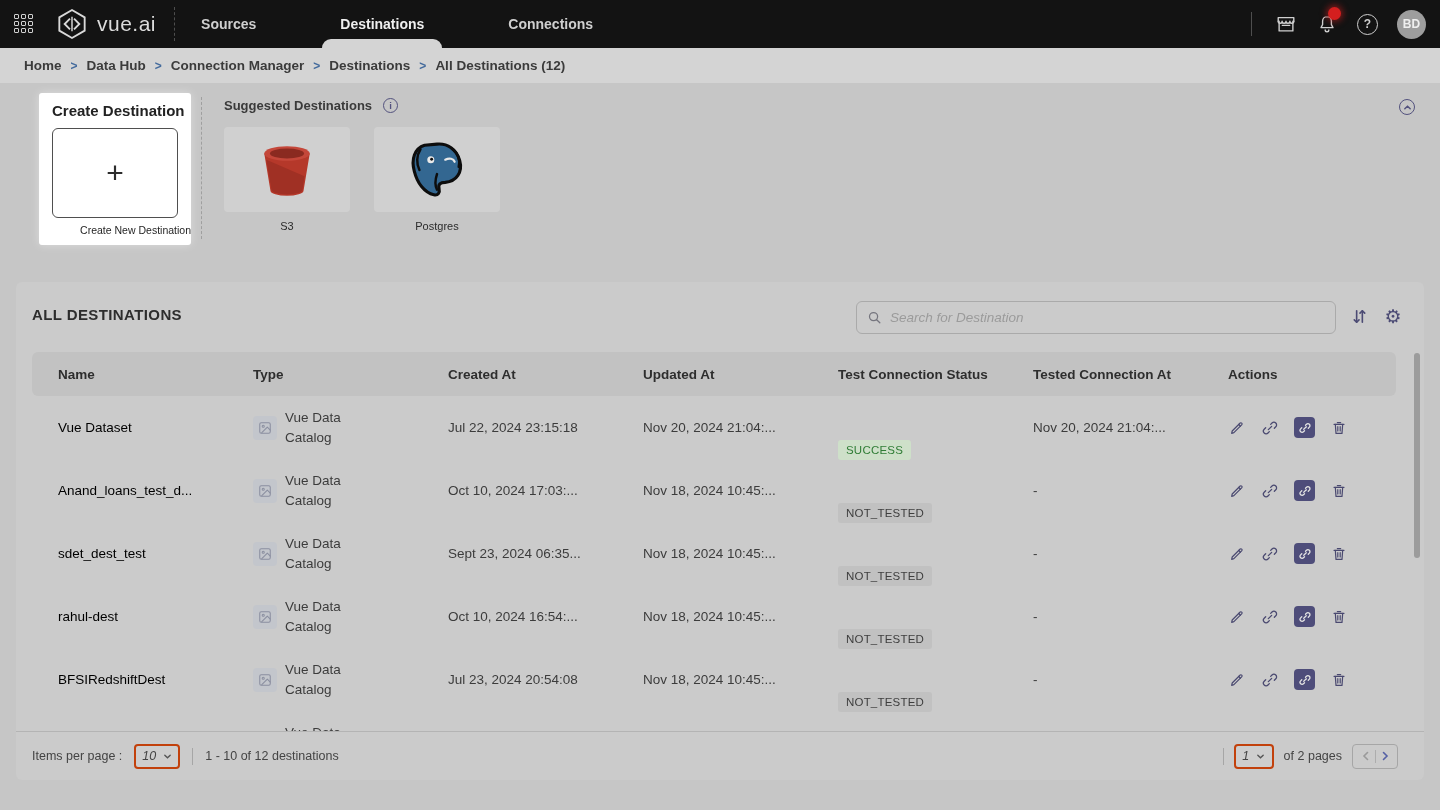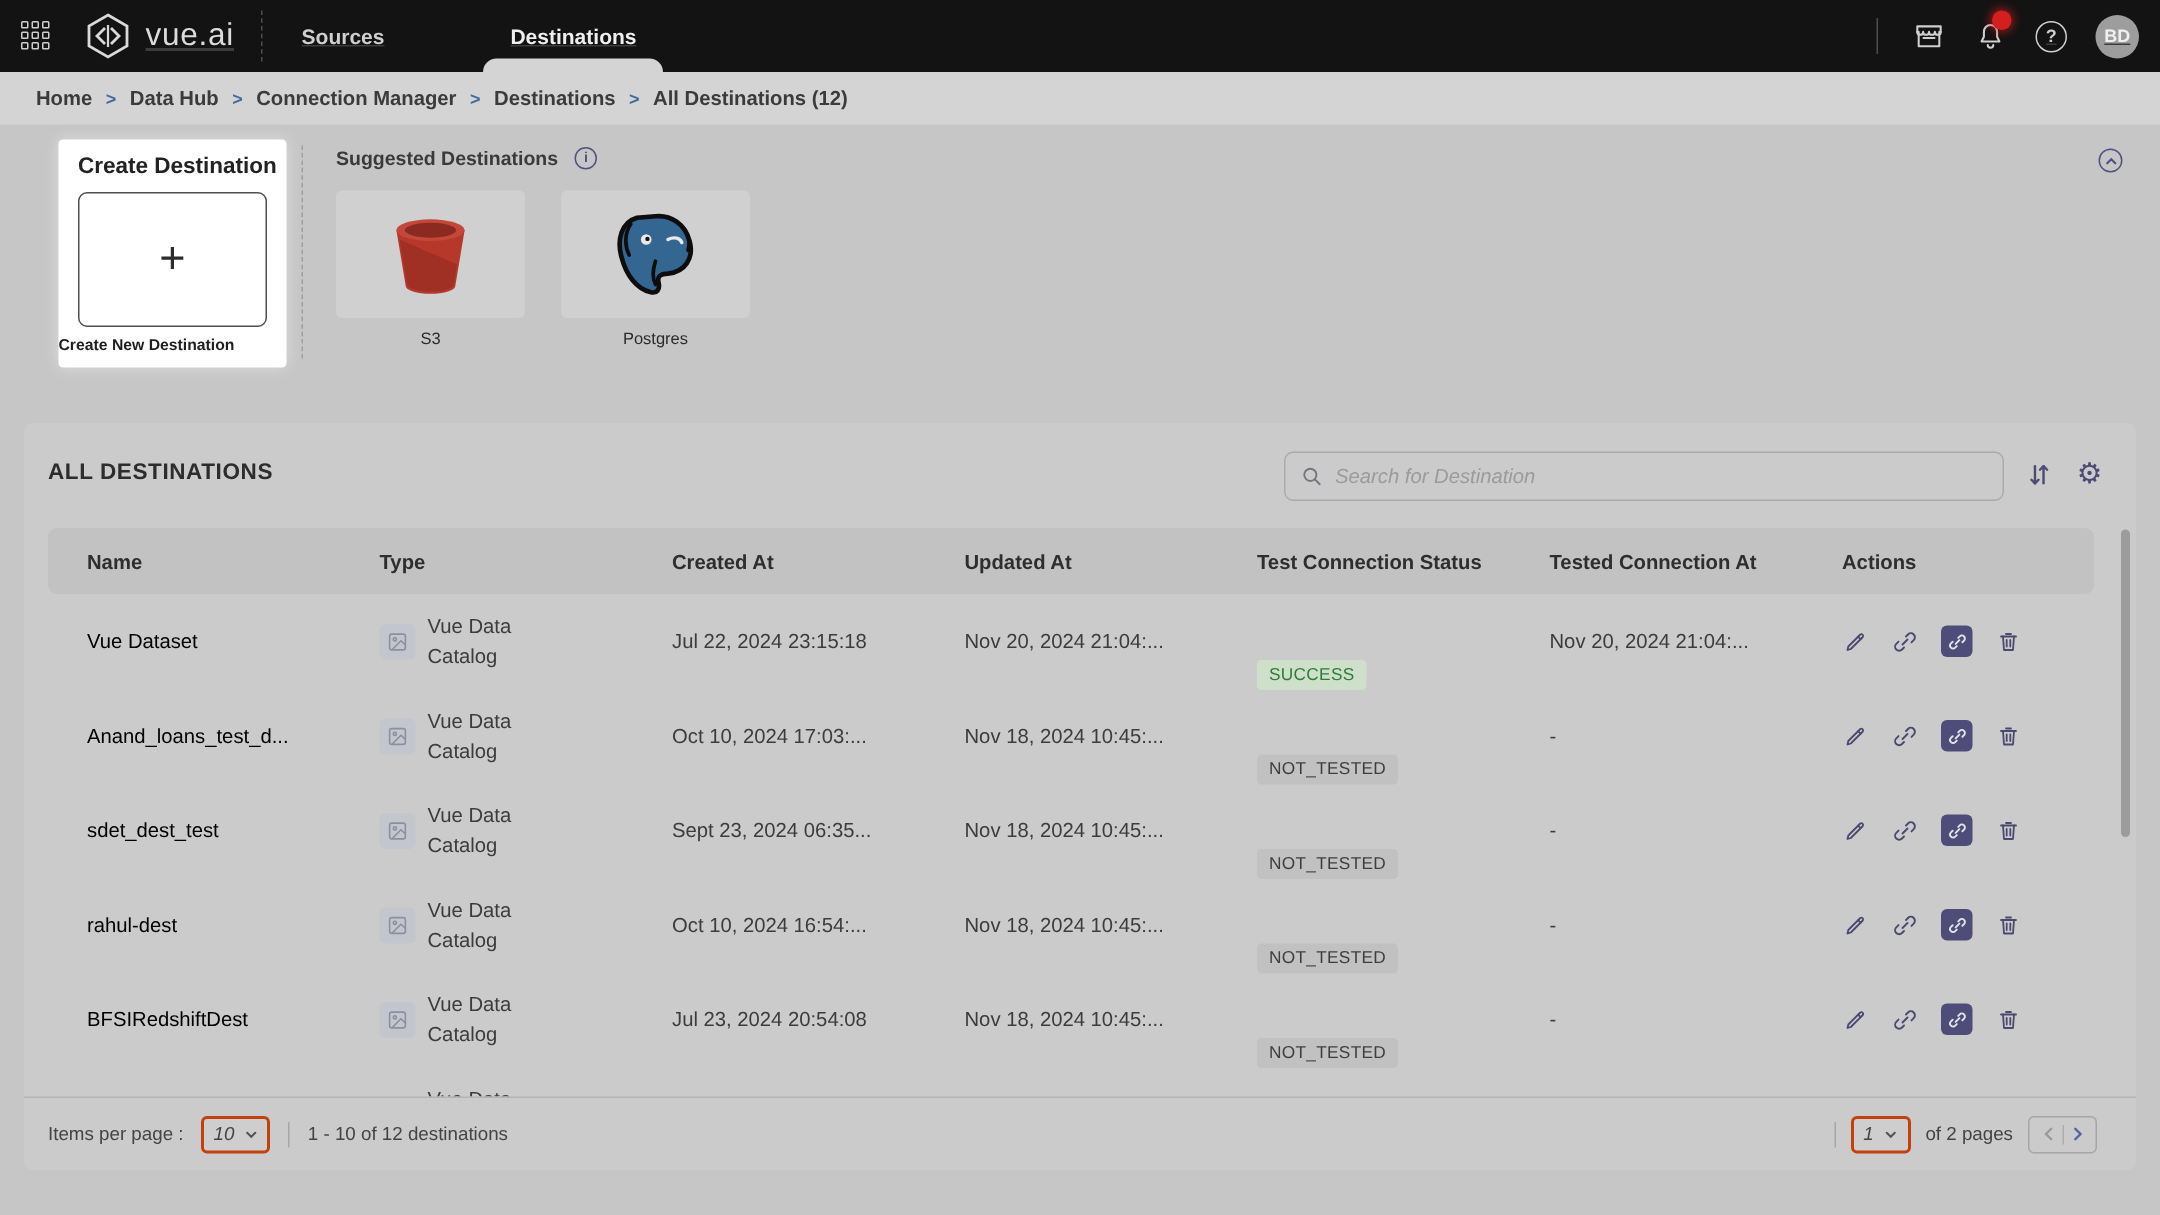--- a/index.html
+++ b/index.html
@@ -1,20 +1,20 @@
 <!DOCTYPE html>
 <html><head>
 <meta charset="utf-8">
 <style>
   * { margin:0; padding:0; box-sizing:border-box; }
   html,body { width:1440px; height:810px; overflow:hidden; }
   body { font-family:"Liberation Sans", sans-serif; background:#c6c6c6; color:#3c3c3c; }
 
   
-  .nav { height:48px; background:#131313; display:flex; align-items:center; padding:0 14px; position:relative;text-decoration:underline; }
+  .nav { height:48px; background:#131313; display:flex; align-items:center; padding:0 14px; position:relative; }
   .grid-icon { width:20px; height:20px; display:grid; grid-template-columns:repeat(3,5px); grid-template-rows:repeat(3,5px); gap:2px; cursor:pointer; }
   .grid-icon span { width:5px; height:5px; border:1.3px solid #cfcfcf; border-radius:1px; }
   .brand { display:flex; align-items:center; margin-left:22px; }
   .brand svg { width:32px; height:32px; }
   .brand-name { color:#dcdcdc; font-size:21px; font-weight:400; letter-spacing:0.5px; margin-left:9px; }
   .nav-div { height:34px; border-left:1px dashed #4e4e4e; margin-left:18px; }
   .nav-items { display:flex; height:48px; align-items:center;gap:32px; }
   .nav-item { position:relative; height:48px; line-height:48px; padding:0 26px; color:#cfcfcf; font-size:14px; font-weight:600; cursor:pointer; }
   .nav-item.active { color:#efefef; }
   .nav-item.active .tab-indicator { position:absolute; left:8px; right:8px; bottom:0; height:9px; background:#d4d4d4; border-radius:10px 10px 0 0; }
@@ -30,21 +30,21 @@
   .breadcrumb { height:35px; background:#d4d4d4; display:flex; align-items:center; padding-left:24px; font-size:13.5px; font-weight:600; color:#3b3b3b; }
   .crumb { cursor:pointer; }
   .crumb-sep { color:#436a9c; margin:0 9px; font-size:12px; font-weight:700; }
 
   
   .top-section { position:relative; height:199px;margin-left:28px; }
   .spotlight-card { position:absolute; left:11px; top:10px; width:152px; height:152px; background:#ffffff; border-radius:3px; box-shadow:0 0 10px rgba(255,255,255,0.4); }
   .spot-title { font-size:15px; font-weight:700; color:#222; padding:9px 0 0 13px; }
   .plus-box { width:126px; height:90px; margin:9px auto 0 auto; background:#fff; border:1.5px solid #4f4f4f; border-radius:6px; display:flex; align-items:center; justify-content:center; cursor:pointer; }
   .plus-sign { font-size:30px; font-weight:300; color:#2c2c2c; line-height:1; }
-  .spot-caption { text-align:left; font-size:10.5px; font-weight:700; color:#1f1f1f; margin-top:6px; }
+  .spot-caption { text-align:right; font-size:10.5px; font-weight:400; color:#1f1f1f; margin-top:6px; }
   .v-dash { position:absolute; left:173px; top:14px; height:142px; border-left:1px dashed #9f9f9f; }
   .suggested-head { position:absolute; left:196px; top:15px; display:flex; align-items:center; gap:11px; }
   .suggested-title { font-size:13px; font-weight:600; color:#3a3a3a; }
   .info-ic { width:15px; height:15px; border:1.4px solid #53527e; border-radius:50%; color:#53527e; font-size:9.5px; font-weight:700; display:flex; align-items:center; justify-content:center; cursor:pointer; }
   .tiles { position:absolute; left:196px; top:44px; display:flex; gap:24px; }
   .tile-wrap { width:126px; cursor:pointer; }
   .tile { width:126px; height:85px; background:#d0d0d0; border-radius:4px; display:flex; align-items:center; justify-content:center; }
   .tile svg { width:62px; height:62px; }
   .tile-label { text-align:center; font-size:11px; font-weight:400; color:#2b2b2b; margin-top:8px; }
   .collapse-ic { position:absolute; right:25px; top:16px; width:16px; height:16px; border:1.4px solid #53527e; border-radius:50%; display:flex; align-items:center; justify-content:center; cursor:pointer; color:#53527e; }
@@ -118,20 +118,21 @@
       <path d="M10.5 8 L6.5 12 L10.5 16"></path>
       <path d="M13.5 8 L17.5 12 L13.5 16"></path>
       <path d="M12 6.5 V17.5" stroke-width="1.1"></path>
     </svg>
     <span class="brand-name">vue.ai</span>
   </div>
   <div class="nav-div"></div>
   <nav class="nav-items">
     <div class="nav-item"><span>Sources</span></div>
     <div class="nav-item active"><span>Destinations</span><div class="tab-indicator"></div></div>
+    <div class="nav-item"><span>Connections</span></div>
   </nav>
   <div class="nav-right">
     <div class="nav-right-div"></div>
     <div class="nav-ic">
       <svg viewBox="0 0 24 24" fill="none" stroke="currentColor" stroke-width="1.5" stroke-linecap="round" stroke-linejoin="round">
         <path d="M4.5 9 V19.5 H19.5 V9"></path>
         <path d="M3.5 9 V5 H20.5 V9"></path>
         <path d="M3.5 9 a2.1 2.1 0 0 0 4.25 0 a2.1 2.1 0 0 0 4.25 0 a2.1 2.1 0 0 0 4.25 0 a2.1 2.1 0 0 0 4.25 0"></path>
         <path d="M8 13.5 h8"></path>
       </svg>

